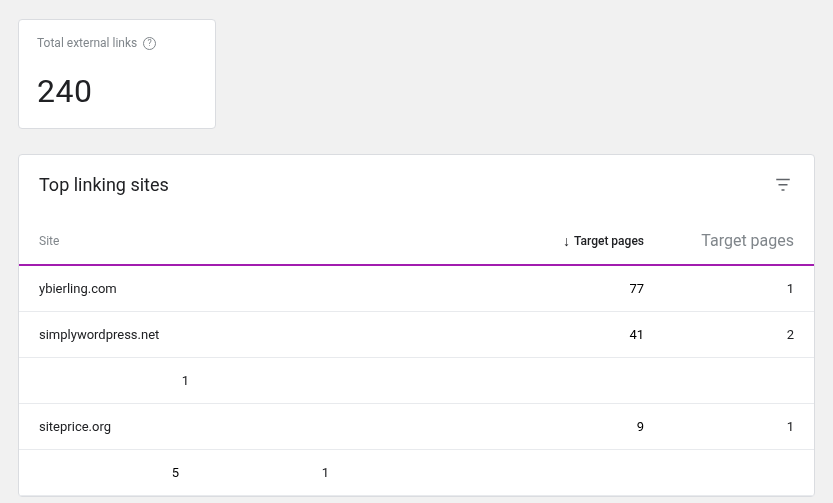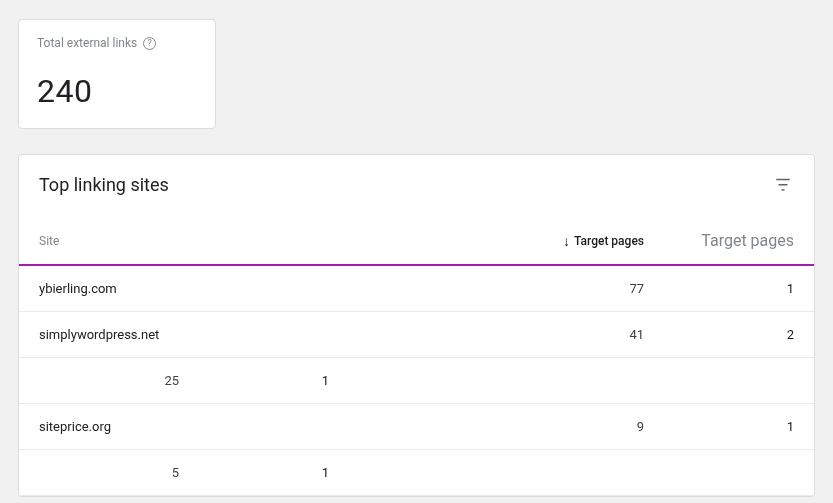--- a/index.html
+++ b/index.html
@@ -118,21 +118,21 @@
     }
     .cell-site {
       flex: 1;
       font-size: 13px;
       color: #202124;
     }
     .cell-linking {
       width: 140px;
       text-align: right;
       font-size: 13px;
-      color: #404040;
+      color: #000000;
     }
     .cell-target {
       width: 150px;
       text-align: right;
       font-size: 13px;
       color: #202124;
     }
   </style>
 </head>
 <body>
@@ -169,21 +169,20 @@
         <div class="cell-site">ybierling.com</div>
         <div class="cell-linking">77</div>
         <div class="cell-target">1</div>
       </div>
       <div class="data-row">
         <div class="cell-site">simplywordpress.net</div>
         <div class="cell-linking">41</div>
         <div class="cell-target">2</div>
       </div>
       <div class="data-row">
-        <div class="cell-linking">25</div>
         <div class="cell-target">1</div>
       </div>
       <div class="data-row">
         <div class="cell-site">siteprice.org</div>
         <div class="cell-linking">9</div>
         <div class="cell-target">1</div>
       </div>
       <div class="data-row">
         <div class="cell-linking">5</div>
         <div class="cell-target">1</div>

